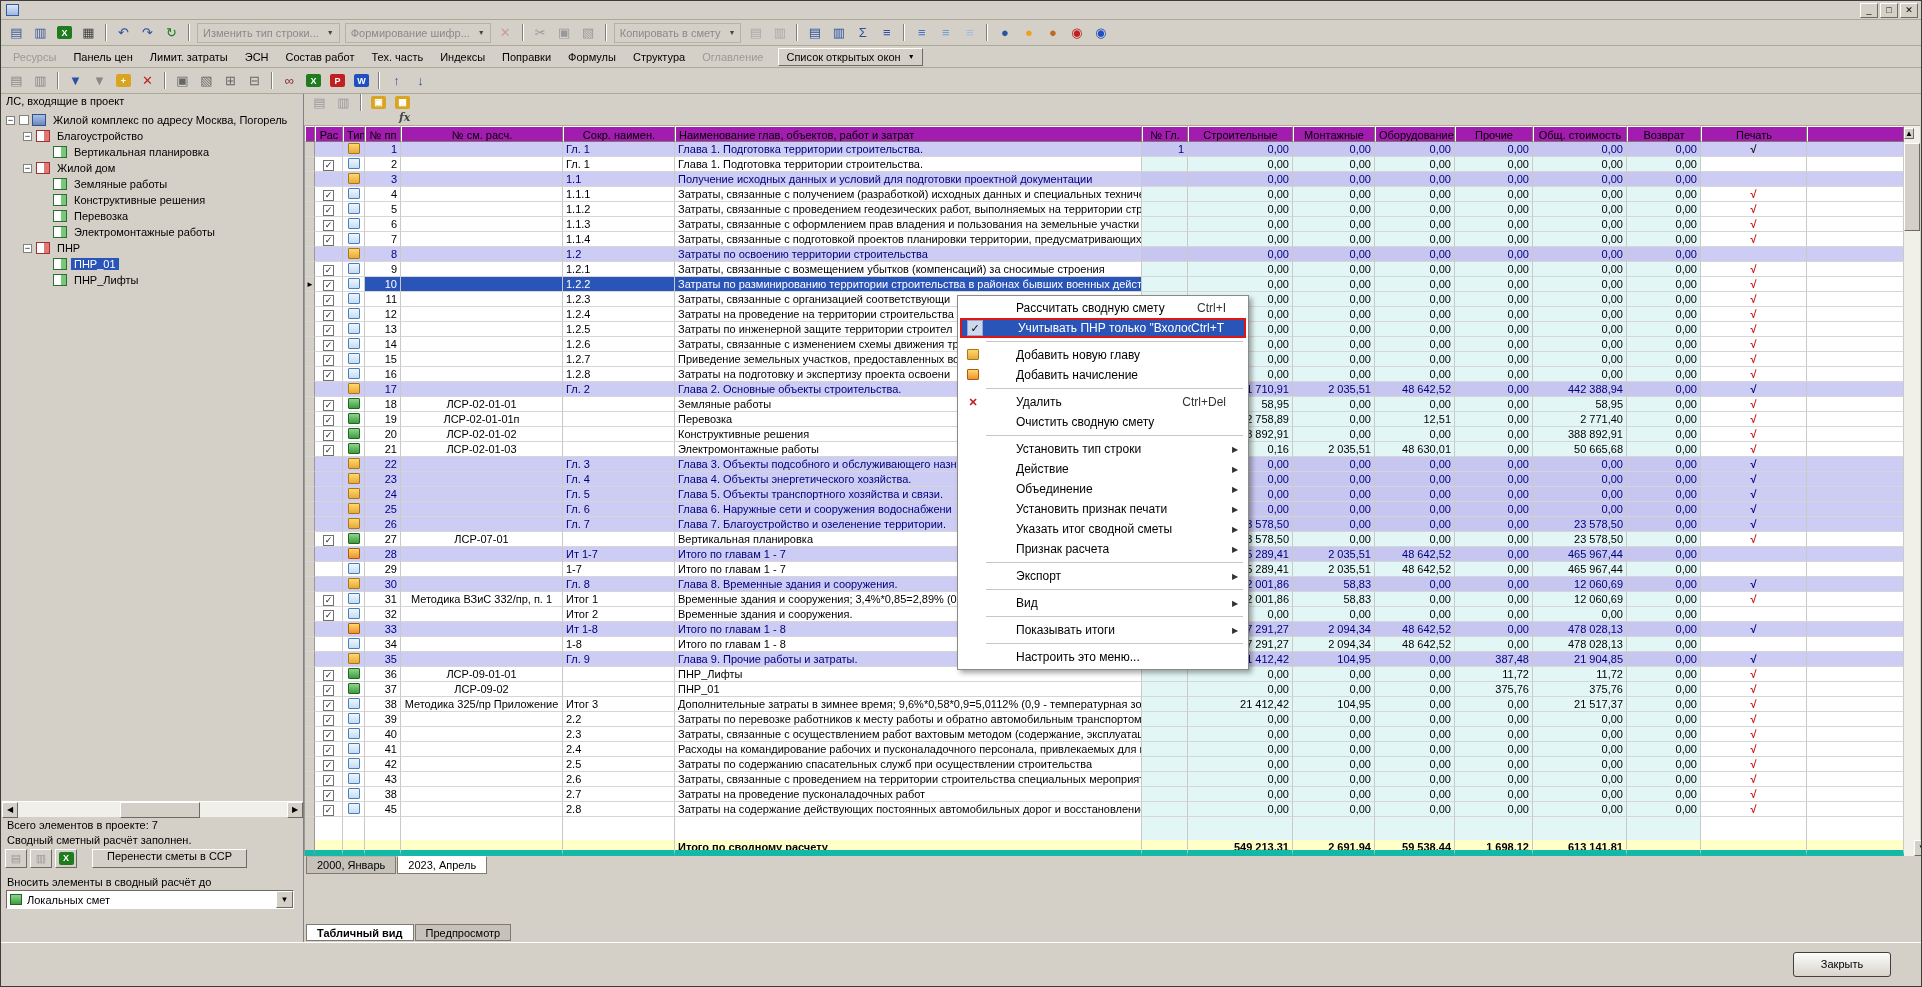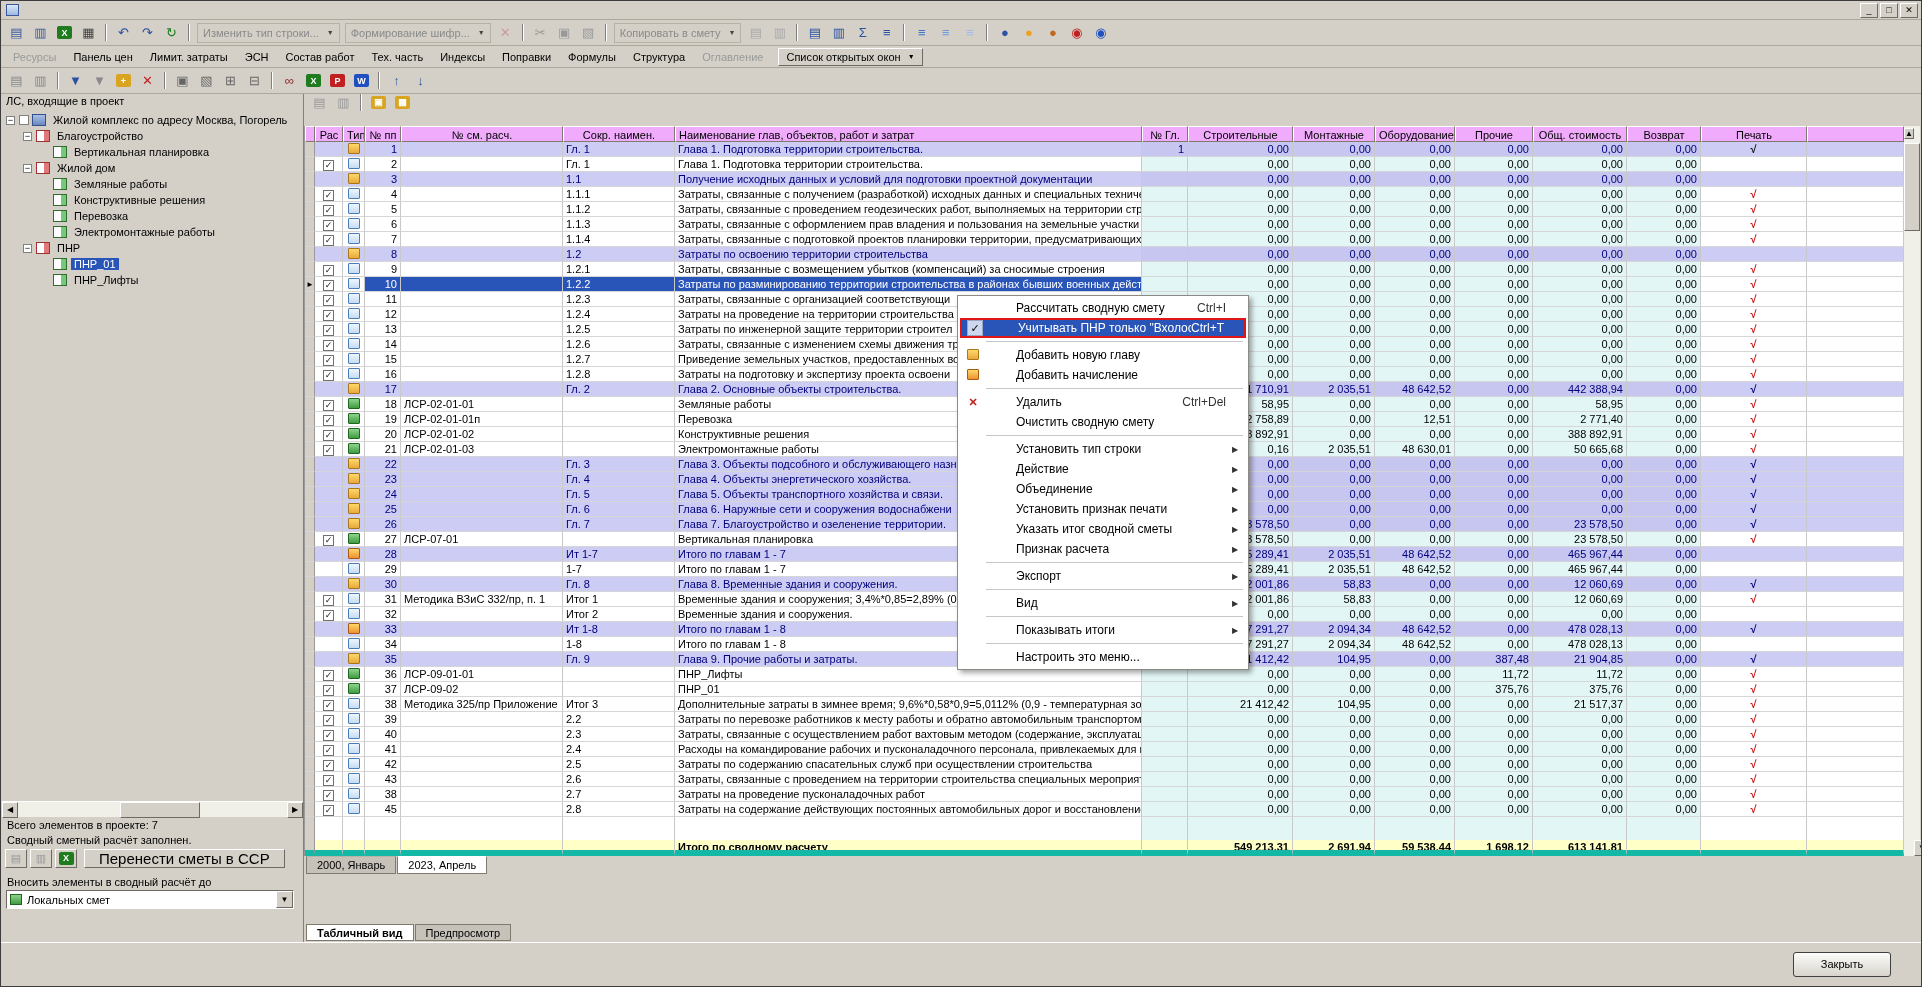--- a/index.html
+++ b/index.html
@@ -64,44 +64,44 @@
 
   .lp-hscroll { position:absolute; left:0; right:0; top:707px; height:16px; display:flex;
     background:#f0efe8; border-top:1px solid #fff; }
   .sarrow { width:16px; height:16px; font-size:8px; line-height:14px; text-align:center; flex:none; }
   .raised { border:1px solid; border-color:#fff #6d6a63 #6d6a63 #fff; background:#d4d0c8; }
   .strack { flex:1; position:relative; }
   .lp-hscroll .sthumb { position:absolute; left:38%; width:80px; top:0; height:16px; }
   .lp-info { position:absolute; left:5px; white-space:nowrap; }
   .lp-btnrow { position:absolute; left:3px; top:754px; height:20px; display:flex; gap:3px; align-items:center; }
   .lp-sbtn { width:22px; height:19px; display:inline-flex; align-items:center; justify-content:center; font-size:11px; }
-  .lp-transfer { height:19px; padding:0 14px; margin-left:4px; font-size:15px; }
+  .lp-transfer { height:19px; padding:0 14px; margin-left:12px; font-size:11px; }
   .lp-label { position:absolute; left:5px; top:782px; white-space:nowrap; }
   .lp-combo { position:absolute; left:4px; top:796px; width:288px; height:19px; display:flex;
     align-items:center; background:#fff; border:1px solid; border-color:#6d6a63 #fff #fff #6d6a63; padding-left:3px; }
   .lp-combo .cico { width:12px; height:11px; background:linear-gradient(#8fd48f,#3f9c3f);
     border:1px solid #20661f; margin-right:5px; flex:none; }
   .lp-combo .drop { margin-left:auto; width:17px; height:17px; font-size:8px; line-height:15px; text-align:center; }
 
   
   .mainarea { position:absolute; left:302px; right:0; top:0; bottom:44px; background:#d4d0c8; }
   .matop { height:16px; display:flex; align-items:center; padding-left:4px; gap:1px; }
   .fxrow { height:16px; display:flex; align-items:center; border-bottom:1px solid #aca899; }
   .fxlabel { margin-left:95px; font-family:"DejaVu Serif", serif; font-style:italic; font-weight:bold; color:#444; }
 
   .gridwrap { position:absolute; left:0; top:32px; right:0; height:730px; background:#fff; }
   #grid { position:absolute; left:0; top:0; right:16px; bottom:0; overflow:hidden; border-left:1px solid #999; }
   .grow { display:flex; height:15px; }
   .gcell { flex:none; overflow:hidden; white-space:nowrap; padding:1px 3px; line-height:12px;
     border-right:1px solid #c9c9c9; border-bottom:1px solid #d6d6d6; background:#fff; }
   .ghead { height:16px; }
-  .ghead .gcell { background:#f0abfc; border:1px solid; border-color:#fff #80796d #80796d #fff;
+  .ghead .gcell { background:#a21caf; border:1px solid; border-color:#fff #80796d #80796d #fff;
     text-align:center; padding-top:2px; }
   .ghead .gcell.hl-left { text-align:left; }
-  .w0{width:10px;} .w1{width:28px;} .w2{width:22px;} .w3{width:36px;} .w4{width:162px;}
+  .w0{width:10px;} .w1{width:28px;} .w2{width:22px;} .w3{width:36px;} .w4{width:162px;text-align:center;}
   .w5{width:112px;} .w6{width:467px;} .w7{width:46px;} .w8{width:105px;} .w9{width:82px;}
   .w10{width:80px;} .w11{width:78px;} .w12{width:94px;} .w13{width:74px;} .w14{width:106px;}
   .wf{flex:1;}
   .ar{text-align:right;} .ac{text-align:center;}
   .ind { background:#d4d0c8 !important; border-right:1px solid #999; font-size:8px; padding:2px 0 0 1px; color:#000; }
   .vnum { background:#e3f6f6; }
   .r-c .gcell { background:#ccccf4; color:#00007b; }
   .r-c .gcell.vnum { background:#c6c6f0; }
   .r-s .gcell.csel { background:#2a55b8; color:#fff; }
   .r-fl { height:23px; } .r-fl .gcell { border-bottom:none; }
@@ -434,20 +434,23 @@
             <span class="ig" style="color: rgb(153, 153, 153);">▥</span>
           </span>
           <span class="tsep"></span>
           <span class="tbtn">
             <span class="ibox" style="background: rgb(217, 165, 32);">▣</span>
           </span>
           <span class="tbtn">
             <span class="ibox" style="background: rgb(217, 165, 32);">▦</span>
           </span>
         </div>
+      <div class="fxrow">
+        <span class="fxlabel">fx</span>
+      </div>
 
       <div class="gridwrap">
         <div id="grid">
             <div class="grow ghead">
               <div class="gcell w0"></div>
               <div class="gcell w1">Рас</div>
               <div class="gcell w2">Тип</div>
               <div class="gcell w3">№ пп</div>
               <div class="gcell w4">№ см. расч.</div>
               <div class="gcell w5">Сокр. наимен.</div>

